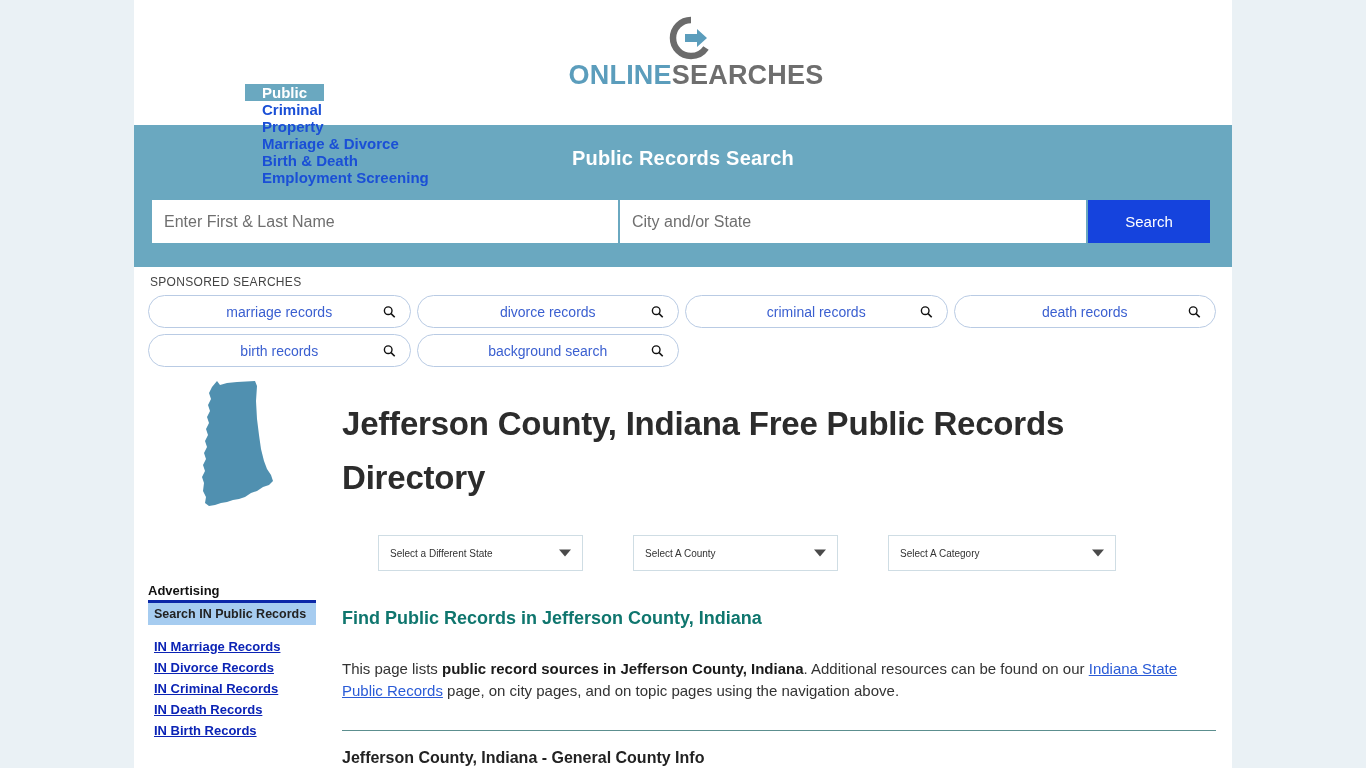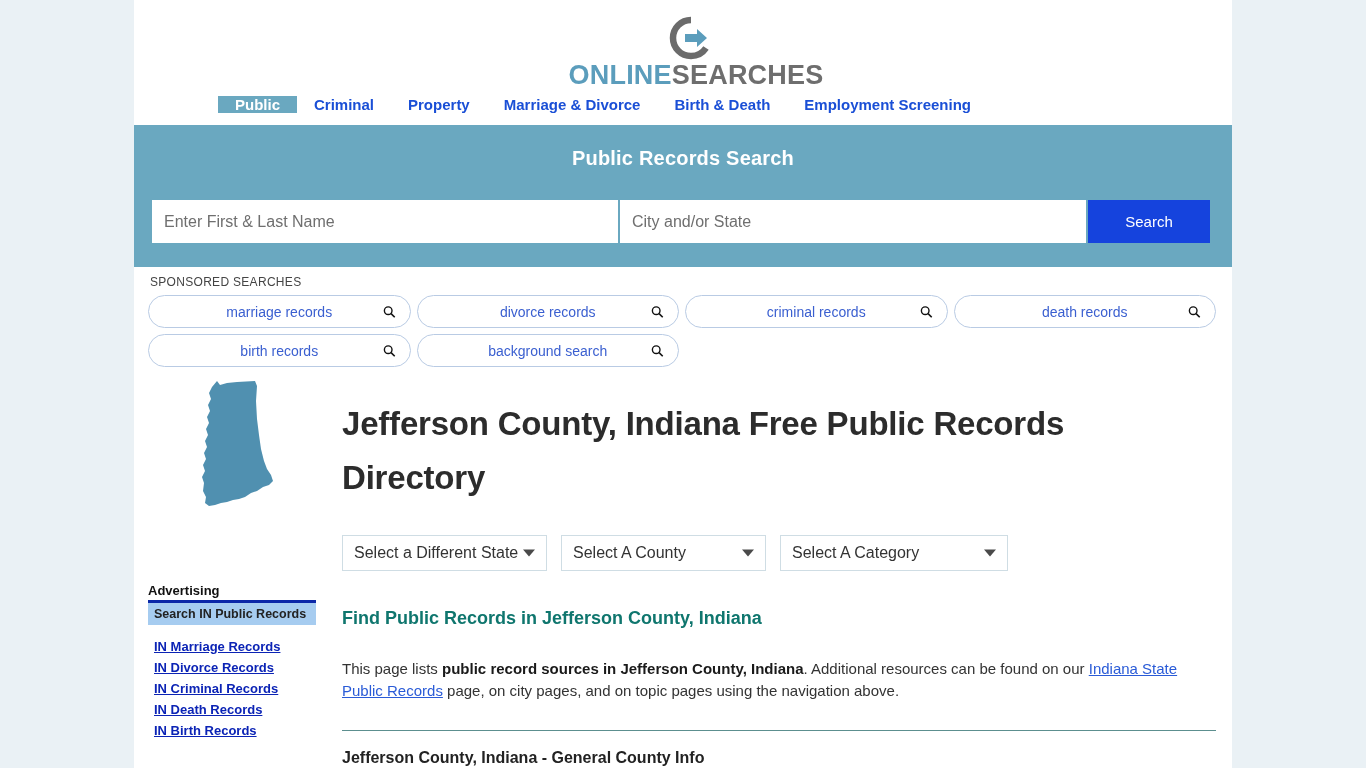--- a/index.html
+++ b/index.html
@@ -41,22 +41,23 @@
     white-space: nowrap;
   }
   .logo-online { color: #5b9dbc; }
   .logo-searches { color: #6e6e6e; }
 
   
   .nav {
     position: relative;
     height: 41px;
     display: flex;
-    align-items: center;
-    padding-left: 84px;
+    align-items: flex-start;
+    padding-left: 111px;
+    flex-direction: column;
   }
   .tab {
     display: flex;
     align-items: center;
     padding: 0 17px;
     font-size: 15px;
     font-weight: bold;
     color: #1a4fd6;
     white-space: nowrap;
     cursor: pointer;
@@ -180,25 +181,26 @@
     letter-spacing: -0.2px;
   }
   .selects { display: flex; gap: 14px; margin-top: 30px; }
   .select {
     position: relative;
     height: 36px;
     border: 1px solid #cfdde4;
     background: #fff;
     display: flex;
     align-items: center;
-    font-size: 16px;
+    font-size: 10px;
     color: #333;
     padding: 0 34px 0 11px;
     cursor: pointer;
     white-space: nowrap;
+    margin-left: 36px;
   }
   #sel-state { width: 205px; }
   #sel-county { width: 205px; }
   #sel-category { width: 228px; }
   .caret {
     position: absolute; right: 11px; top: 50%;
     transform: translateY(-50%);
     width: 0; height: 0;
     border-left: 6px solid transparent;
     border-right: 6px solid transparent;

